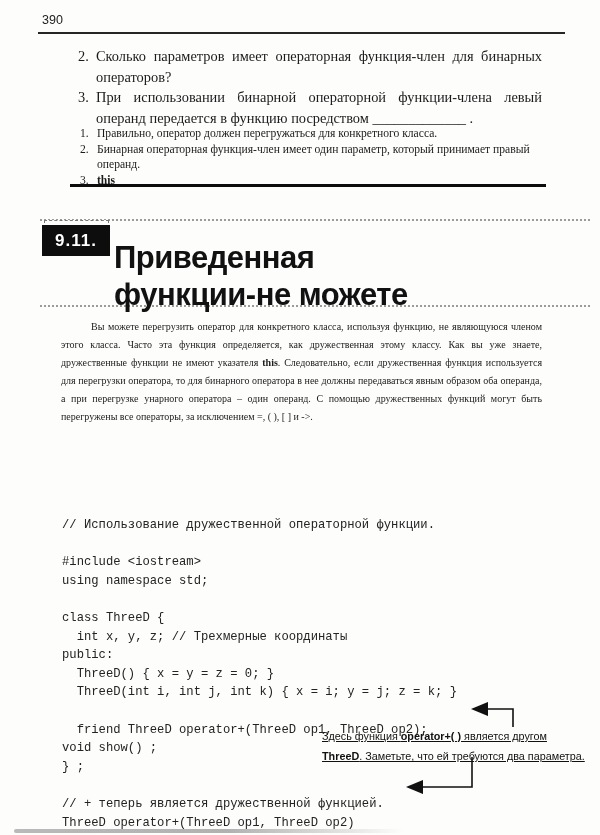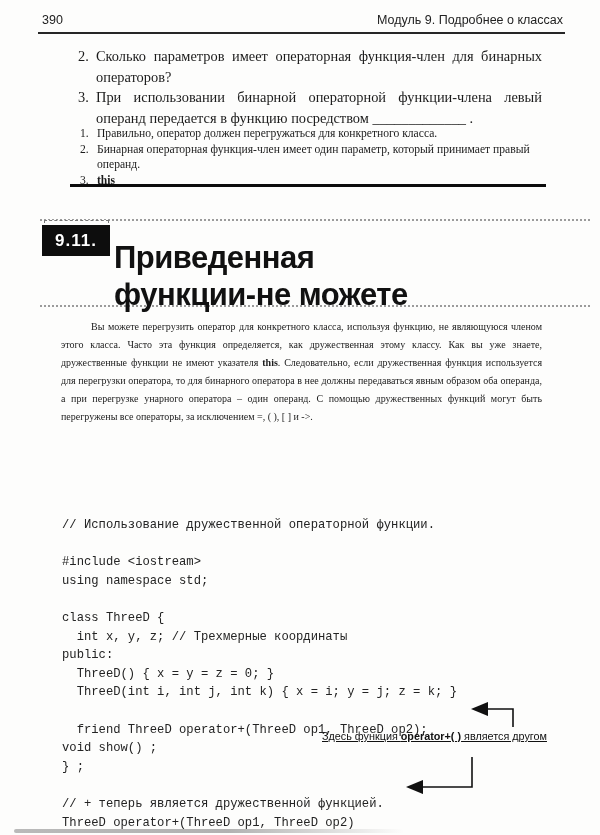--- a/index.html
+++ b/index.html
@@ -113,21 +113,20 @@
     border-radius: 2px; opacity: 0.8;
   }
 </style>
 </head>
 <body>
 
 <div class="page">
 
   <div class="running-head">
     <span>390</span>
-    <span>Модуль 9. Подробнее о классах</span>
   </div>
   <div class="head-rule"></div>
 
   <div class="quiz-questions">
     <div class="q-row">
       <span class="q-num">2.</span>
       <div class="q-text">Сколько параметров имеет операторная функция-член для бинарных операторов?</div>
     </div>
     <div class="q-row">
       <span class="q-num">3.</span>
@@ -178,20 +177,21 @@
   friend ThreeD operator+(ThreeD op1, ThreeD op2);
 void show() ;
 } ;
 
 // + теперь является дружественной функцией.
 ThreeD operator+(ThreeD op1, ThreeD op2)
 {</pre>
 
   <div class="code-annotation">
     <div><span>Здесь функция </span><span class="b">operator+( )</span><span> является другом</span></div>
+    <div><span class="b">ThreeD</span><span>. Заметьте, что ей требуются два параметра.</span></div>
   </div>
 
   <svg class="callout-arrows" width="600" height="835" viewBox="0 0 600 835" xmlns="http://www.w3.org/2000/svg">
     <defs>
       <marker id="arrowhead" markerWidth="11" markerHeight="9" refX="9" refY="4.5" orient="auto">
         <path d="M11,0 L0,4.5 L11,9 Z" fill="#111" transform="rotate(180 5.5 4.5)"></path>
       </marker>
     </defs>
     <polyline points="513,727 513,709 474,709" fill="none" stroke="#111" stroke-width="1.6" marker-end="url(#arrowhead)"></polyline>
     <polyline points="472,757 472,787 409,787" fill="none" stroke="#111" stroke-width="1.6" marker-end="url(#arrowhead)"></polyline>

